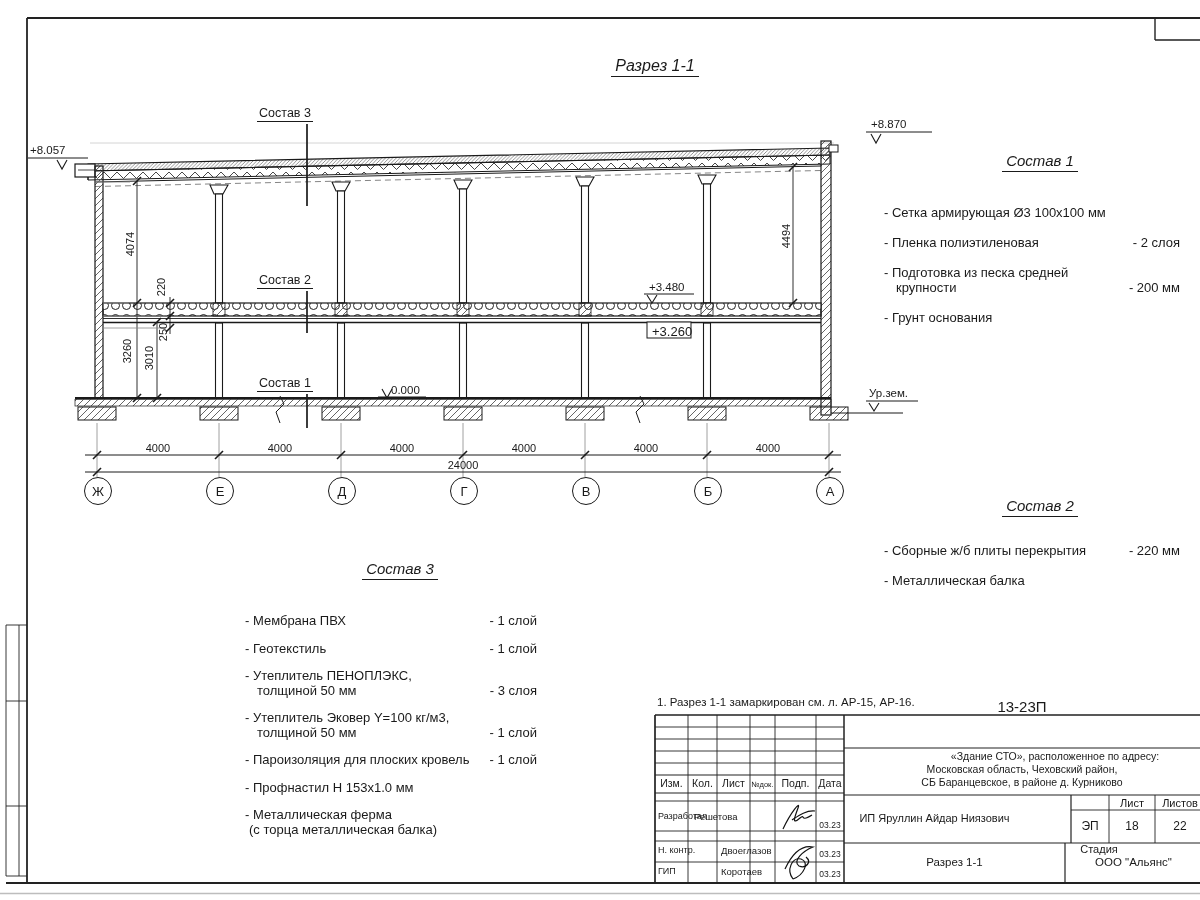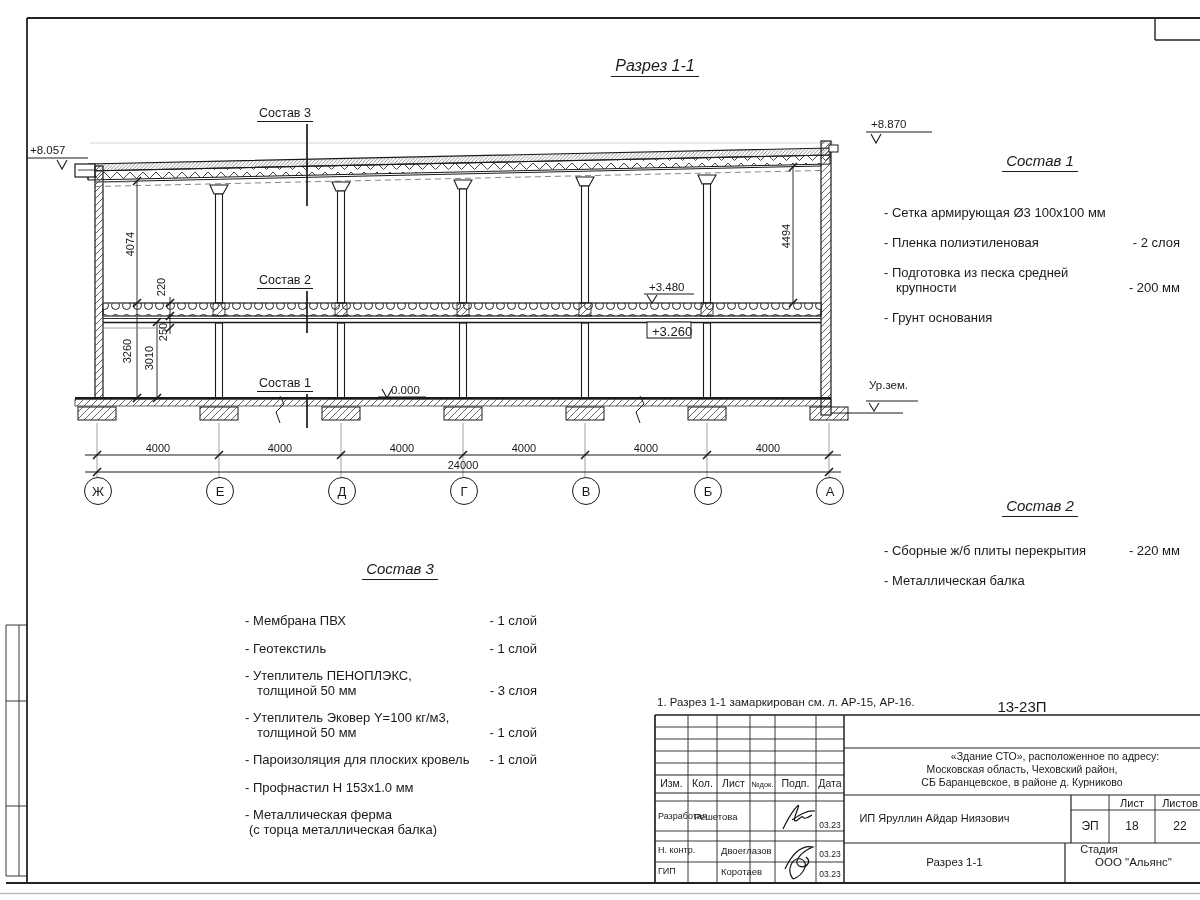--- a/index.html
+++ b/index.html
@@ -226,21 +226,21 @@
 
 <div class="slabel" style="left:250px;top:106px"><span>Состав 3</span></div>
 <div class="slabel" style="left:250px;top:273px"><span>Состав 2</span></div>
 <div class="slabel" style="left:250px;top:376px"><span>Состав 1</span></div>
 
 <div class="elev" style="left:30px;top:144px">+8.057</div>
 <div class="elev" style="left:871px;top:118px">+8.870</div>
 <div class="elev" style="left:649px;top:281px">+3.480</div>
 <div class="elev" style="left:652px;top:324px;font-size:13px">+3.260</div>
 <div class="elev" style="left:391px;top:384px">0.000</div>
-<div class="elev" style="left:869px;top:379px">Ур.зем.</div>
+<div class="elev" style="left:869px;top:387px">Ур.зем.</div>
 
 <div class="dim vdim" style="left:100px;top:238px;width:60px">4074</div>
 <div class="dim vdim" style="left:146px;top:281px;width:30px">220</div>
 <div class="dim vdim" style="left:148px;top:326px;width:30px">250</div>
 <div class="dim vdim" style="left:119px;top:352px;width:60px">3010</div>
 <div class="dim vdim" style="left:97px;top:345px;width:60px">3260</div>
 <div class="dim vdim" style="left:756px;top:230px;width:60px">4494</div>
 
 <div class="dim" style="left:133px;top:442px;width:50px">4000</div>
 <div class="dim" style="left:255px;top:442px;width:50px">4000</div>

